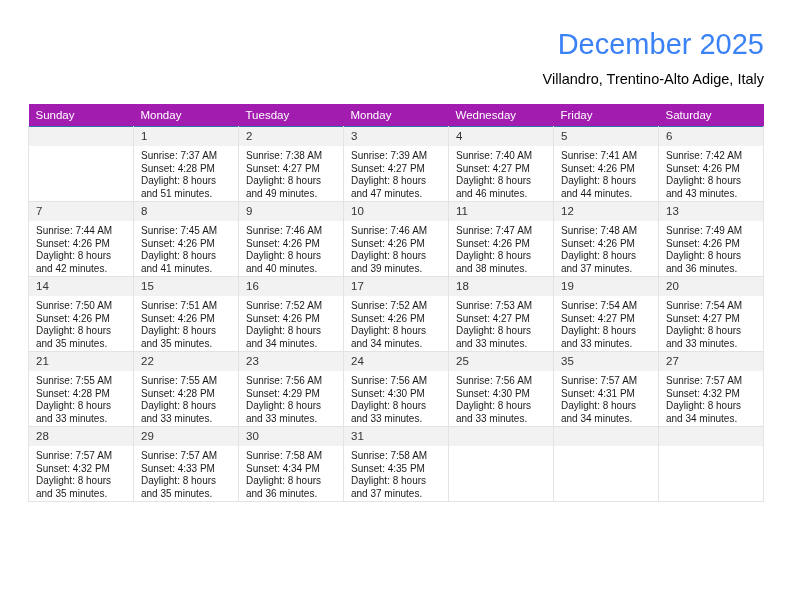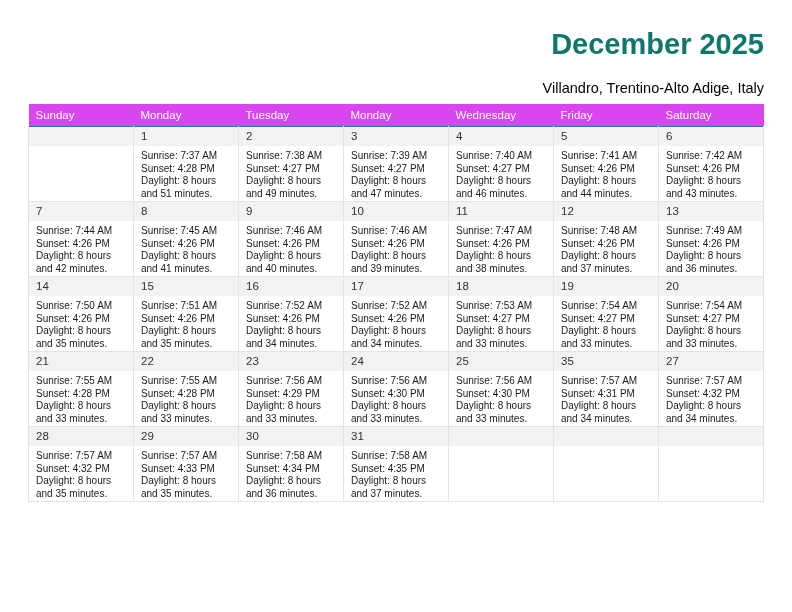--- a/index.html
+++ b/index.html
@@ -65,44 +65,43 @@
     line-height: 26px;
   }
   .title-block {
     position: absolute;
     right: 0;
     top: 0;
     text-align: right;
   }
   .cal-title {
     font-size: 29px;
-    color: #0f766e;
+    color: #3b82f6;
     line-height: 36px;
     white-space: nowrap;
-    font-weight: bold;
   }
   .cal-subtitle {
     font-size: 14.5px;
     color: #000000;
     line-height: 22px;
-    margin-top: 15px;
+    margin-top: 6px;
     white-space: nowrap;
   }
 
   
   .calendar {
     position: absolute;
     left: 28px;
     top: 104px;
     width: 736px;
     border-collapse: collapse;
     table-layout: fixed;
   }
   .calendar th {
-    background: #d946ef;
+    background: #a21caf;
     color: #ffffff;
     font-size: 11.5px;
     font-weight: normal;
     text-align: left;
     padding: 4px 0 4px 7px;
     height: 14px;
     border: none;
   }
   .calendar td {
     vertical-align: top;

